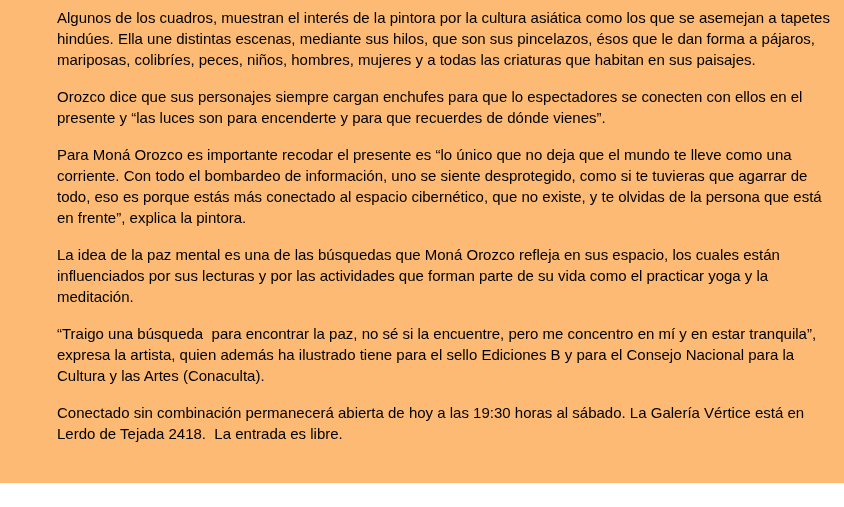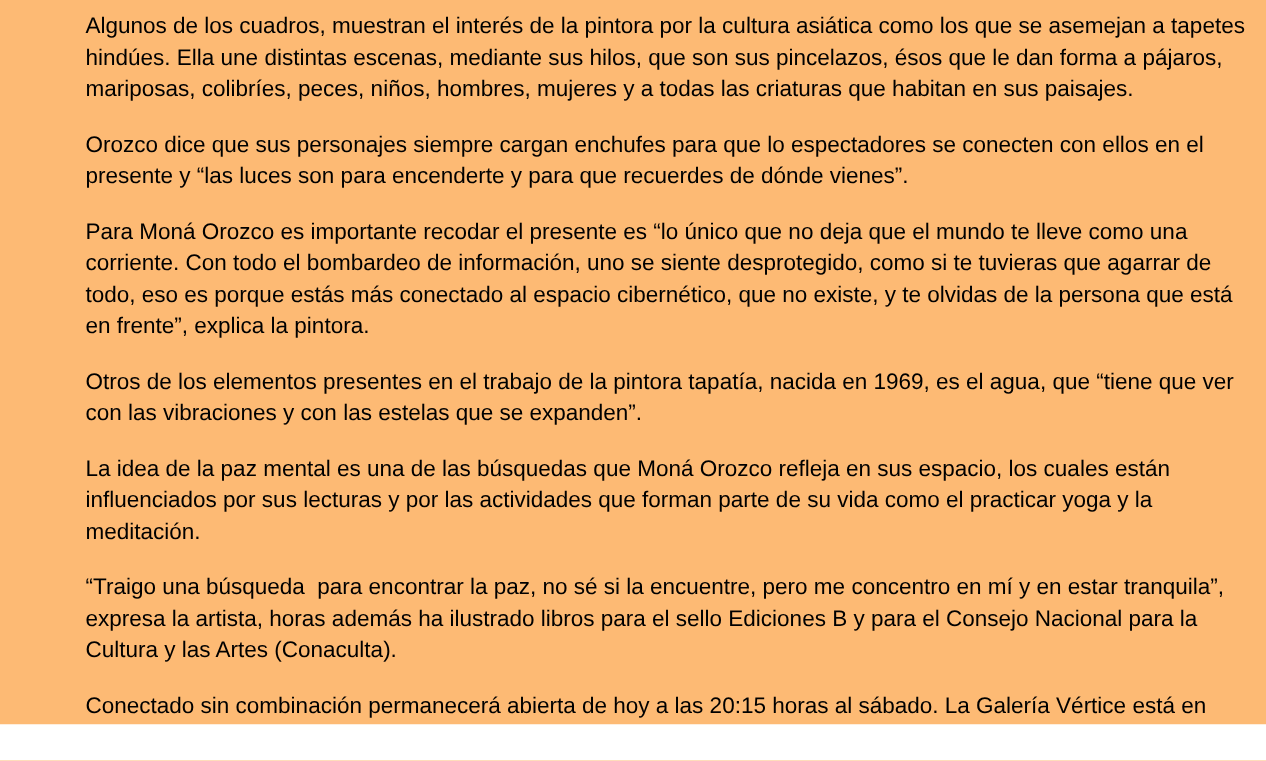--- a/index.html
+++ b/index.html
@@ -35,24 +35,22 @@
   <div class="article">
     <p>Algunos de los cuadros, muestran el interés de la pintora por la cultura asiática como los que se asemejan a tapetes
 hindúes. Ella une distintas escenas, mediante sus hilos, que son sus pincelazos, ésos que le dan forma a pájaros,
 mariposas, colibríes, peces, niños, hombres, mujeres y a todas las criaturas que habitan en sus paisajes.</p>
     <p>Orozco dice que sus personajes siempre cargan enchufes para que lo espectadores se conecten con ellos en el
 presente y “las luces son para encenderte y para que recuerdes de dónde vienes”.</p>
     <p>Para Moná Orozco es importante recodar el presente es “lo único que no deja que el mundo te lleve como una
 corriente. Con todo el bombardeo de información, uno se siente desprotegido, como si te tuvieras que agarrar de
 todo, eso es porque estás más conectado al espacio cibernético, que no existe, y te olvidas de la persona que está
 en frente”, explica la pintora.</p>
-    <p>Otros de los elementos presentes en el trabajo de la pintora tapatía, nacida en 1969, es el agua, que “tiene que ver
-con las vibraciones y con las estelas que se expanden”.</p>
     <p>La idea de la paz mental es una de las búsquedas que Moná Orozco refleja en sus espacio, los cuales están
 influenciados por sus lecturas y por las actividades que forman parte de su vida como el practicar yoga y la
 meditación.</p>
     <p>“Traigo una búsqueda  para encontrar la paz, no sé si la encuentre, pero me concentro en mí y en estar tranquila”,
-expresa la artista, horas además ha ilustrado libros para el sello Ediciones B y para el Consejo Nacional para la
+expresa la artista, quien además ha ilustrado tiene para el sello Ediciones B y para el Consejo Nacional para la
 Cultura y las Artes (Conaculta).</p>
-    <p>Conectado sin combinación permanecerá abierta de hoy a las 20:15 horas al sábado. La Galería Vértice está en
+    <p>Conectado sin combinación permanecerá abierta de hoy a las 19:30 horas al sábado. La Galería Vértice está en
 Lerdo de Tejada 2418.  La entrada es libre.</p>
   </div>
 </div>
 
 </body></html>

